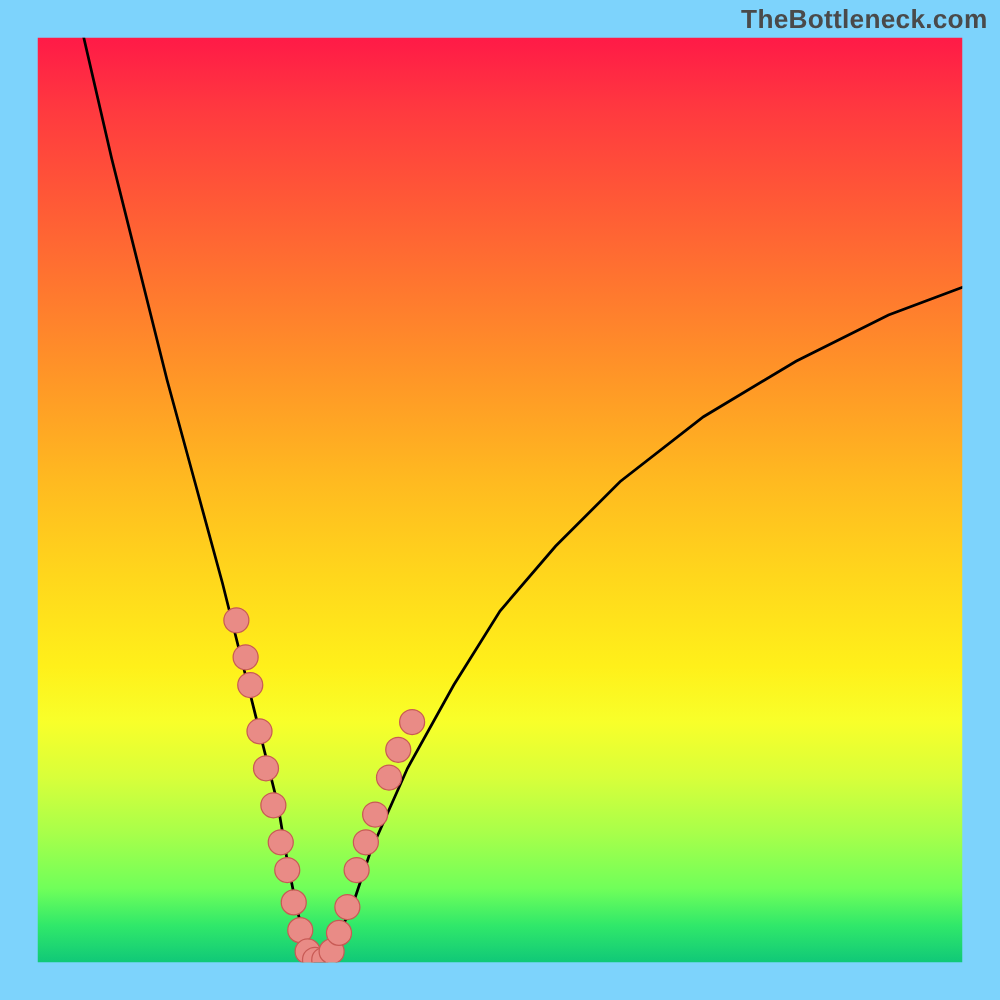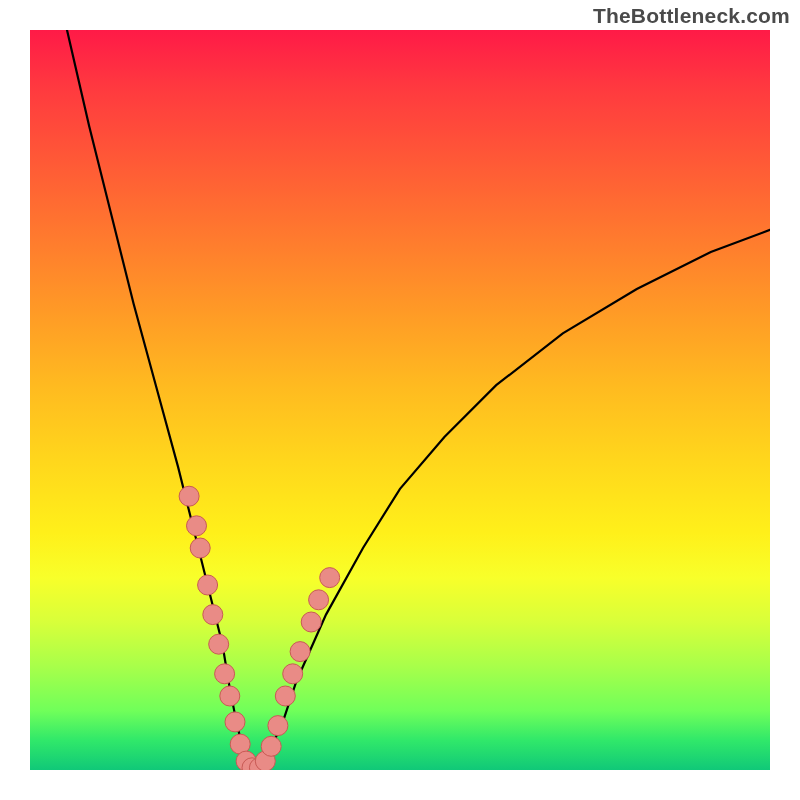--- a/index.html
+++ b/index.html
@@ -8,21 +8,21 @@
     width: 800px;
     height: 800px;
     overflow: hidden;
     background: #000;
     font-family: Arial, Helvetica, sans-serif;
   }
   .frame {
     position: absolute;
     top: 0; left: 0;
     width: 800px; height: 800px;
-    background: #ffffff;
+    background: #7dd3fc;
   }
   .plot-area {
     position: absolute;
     top: 30px;
     left: 30px;
     width: 740px;
     height: 740px;
     overflow: hidden;
   }
   .gradient {

